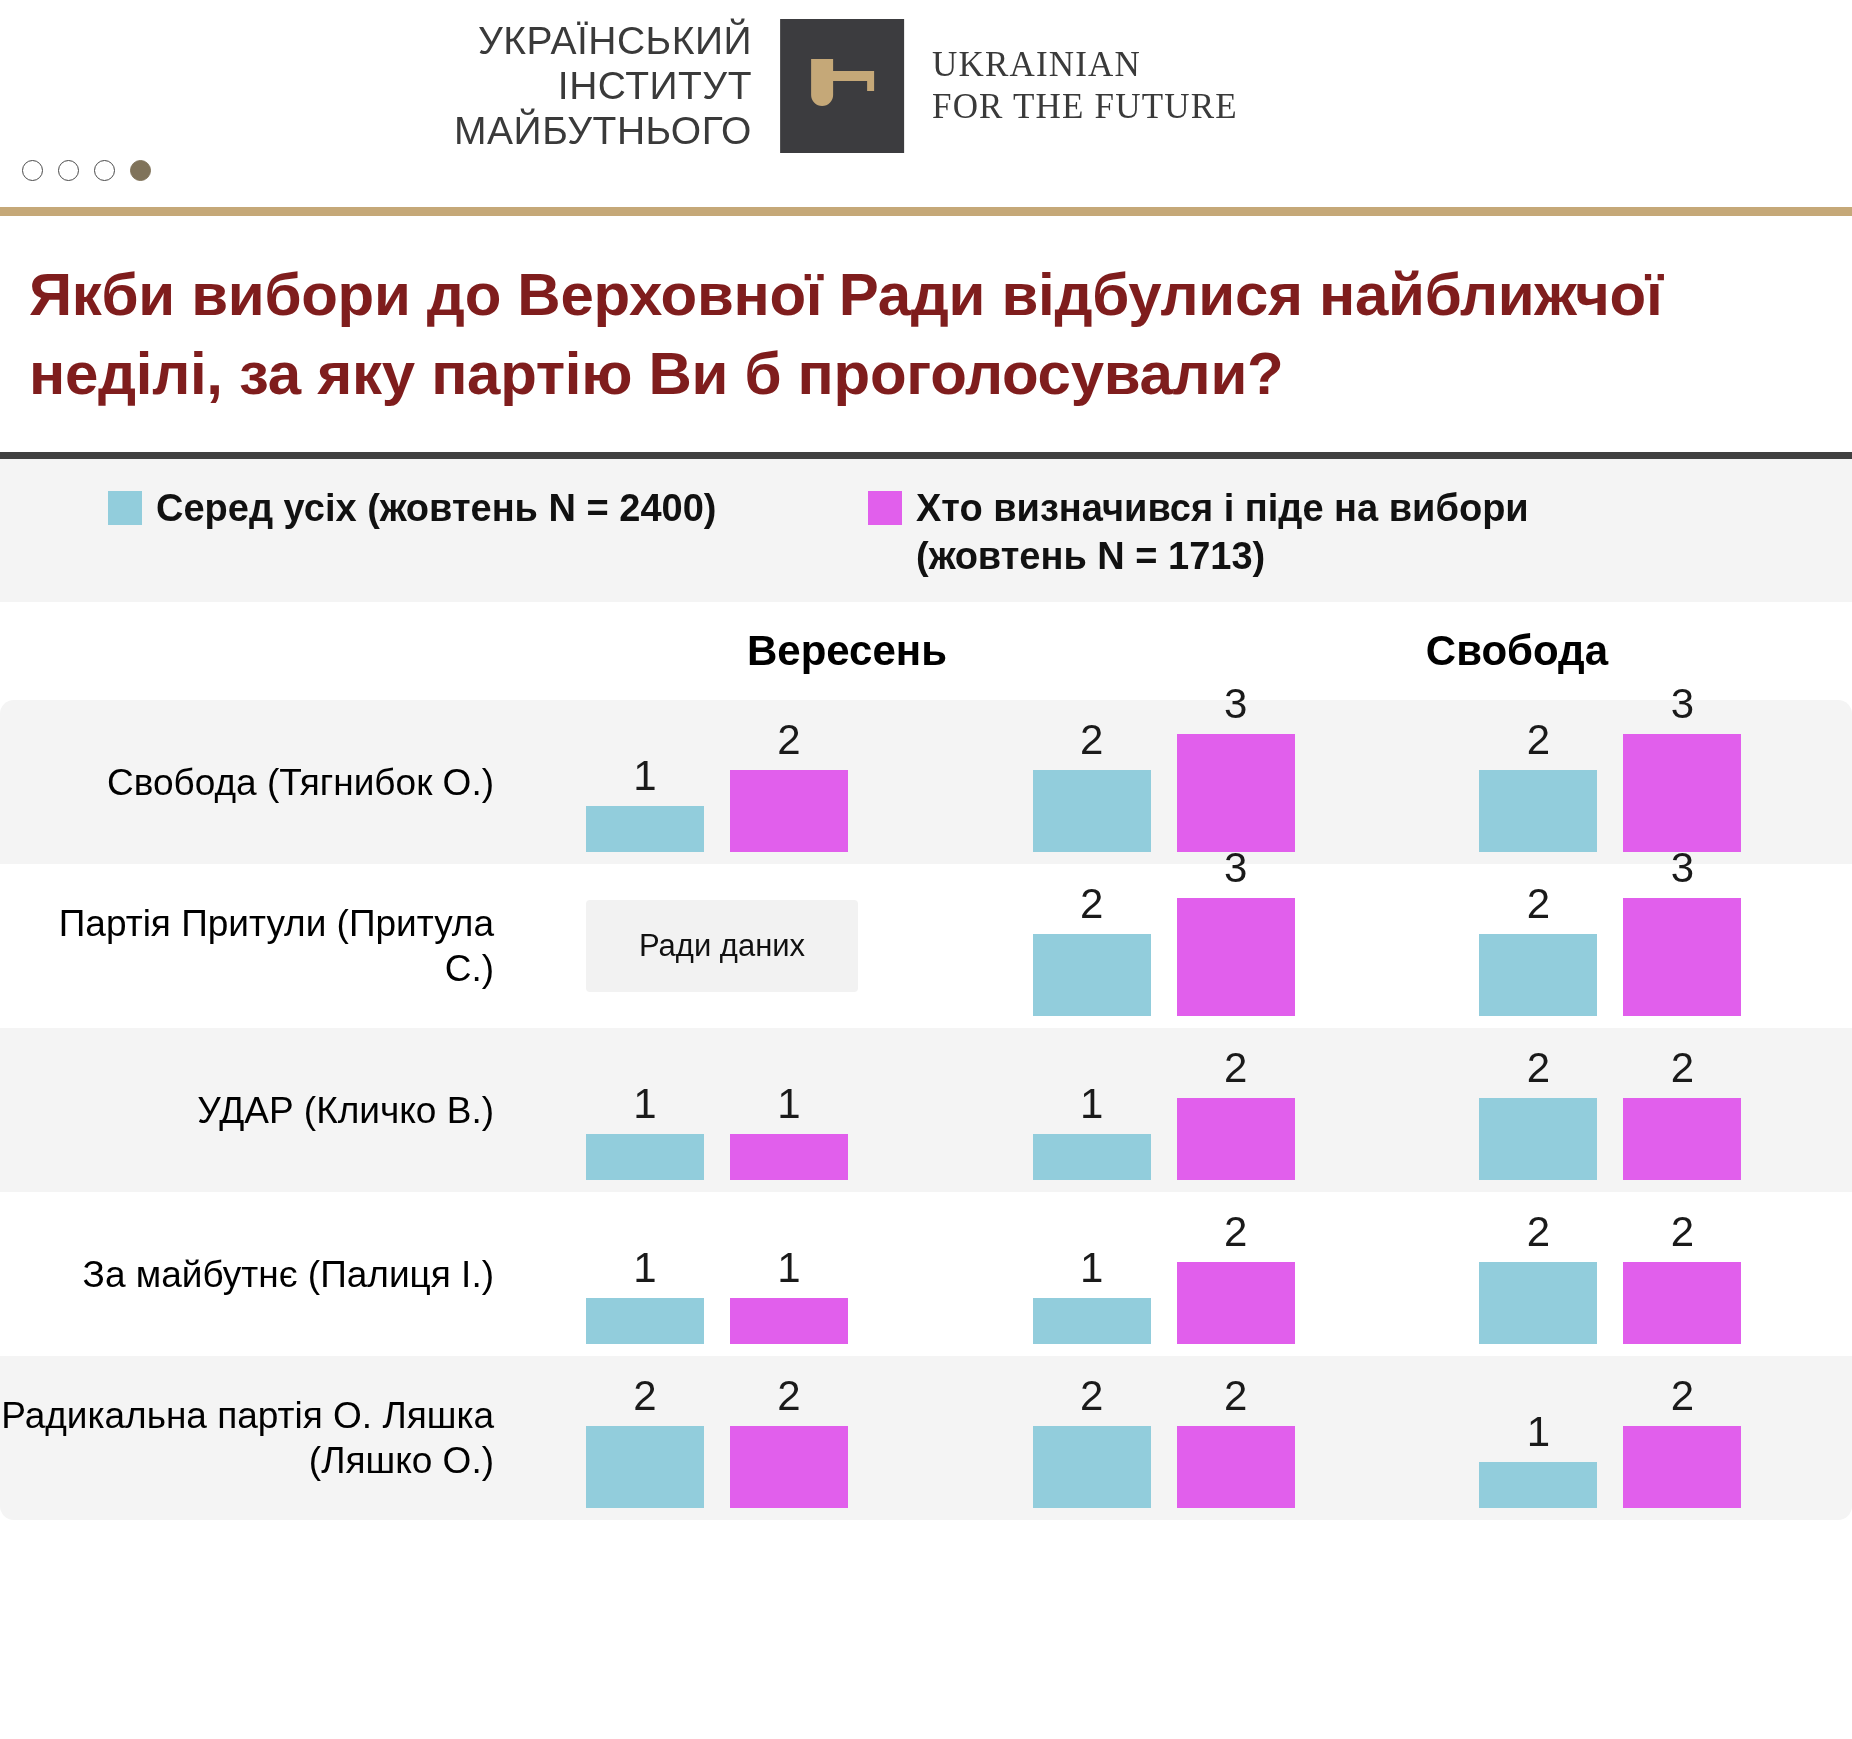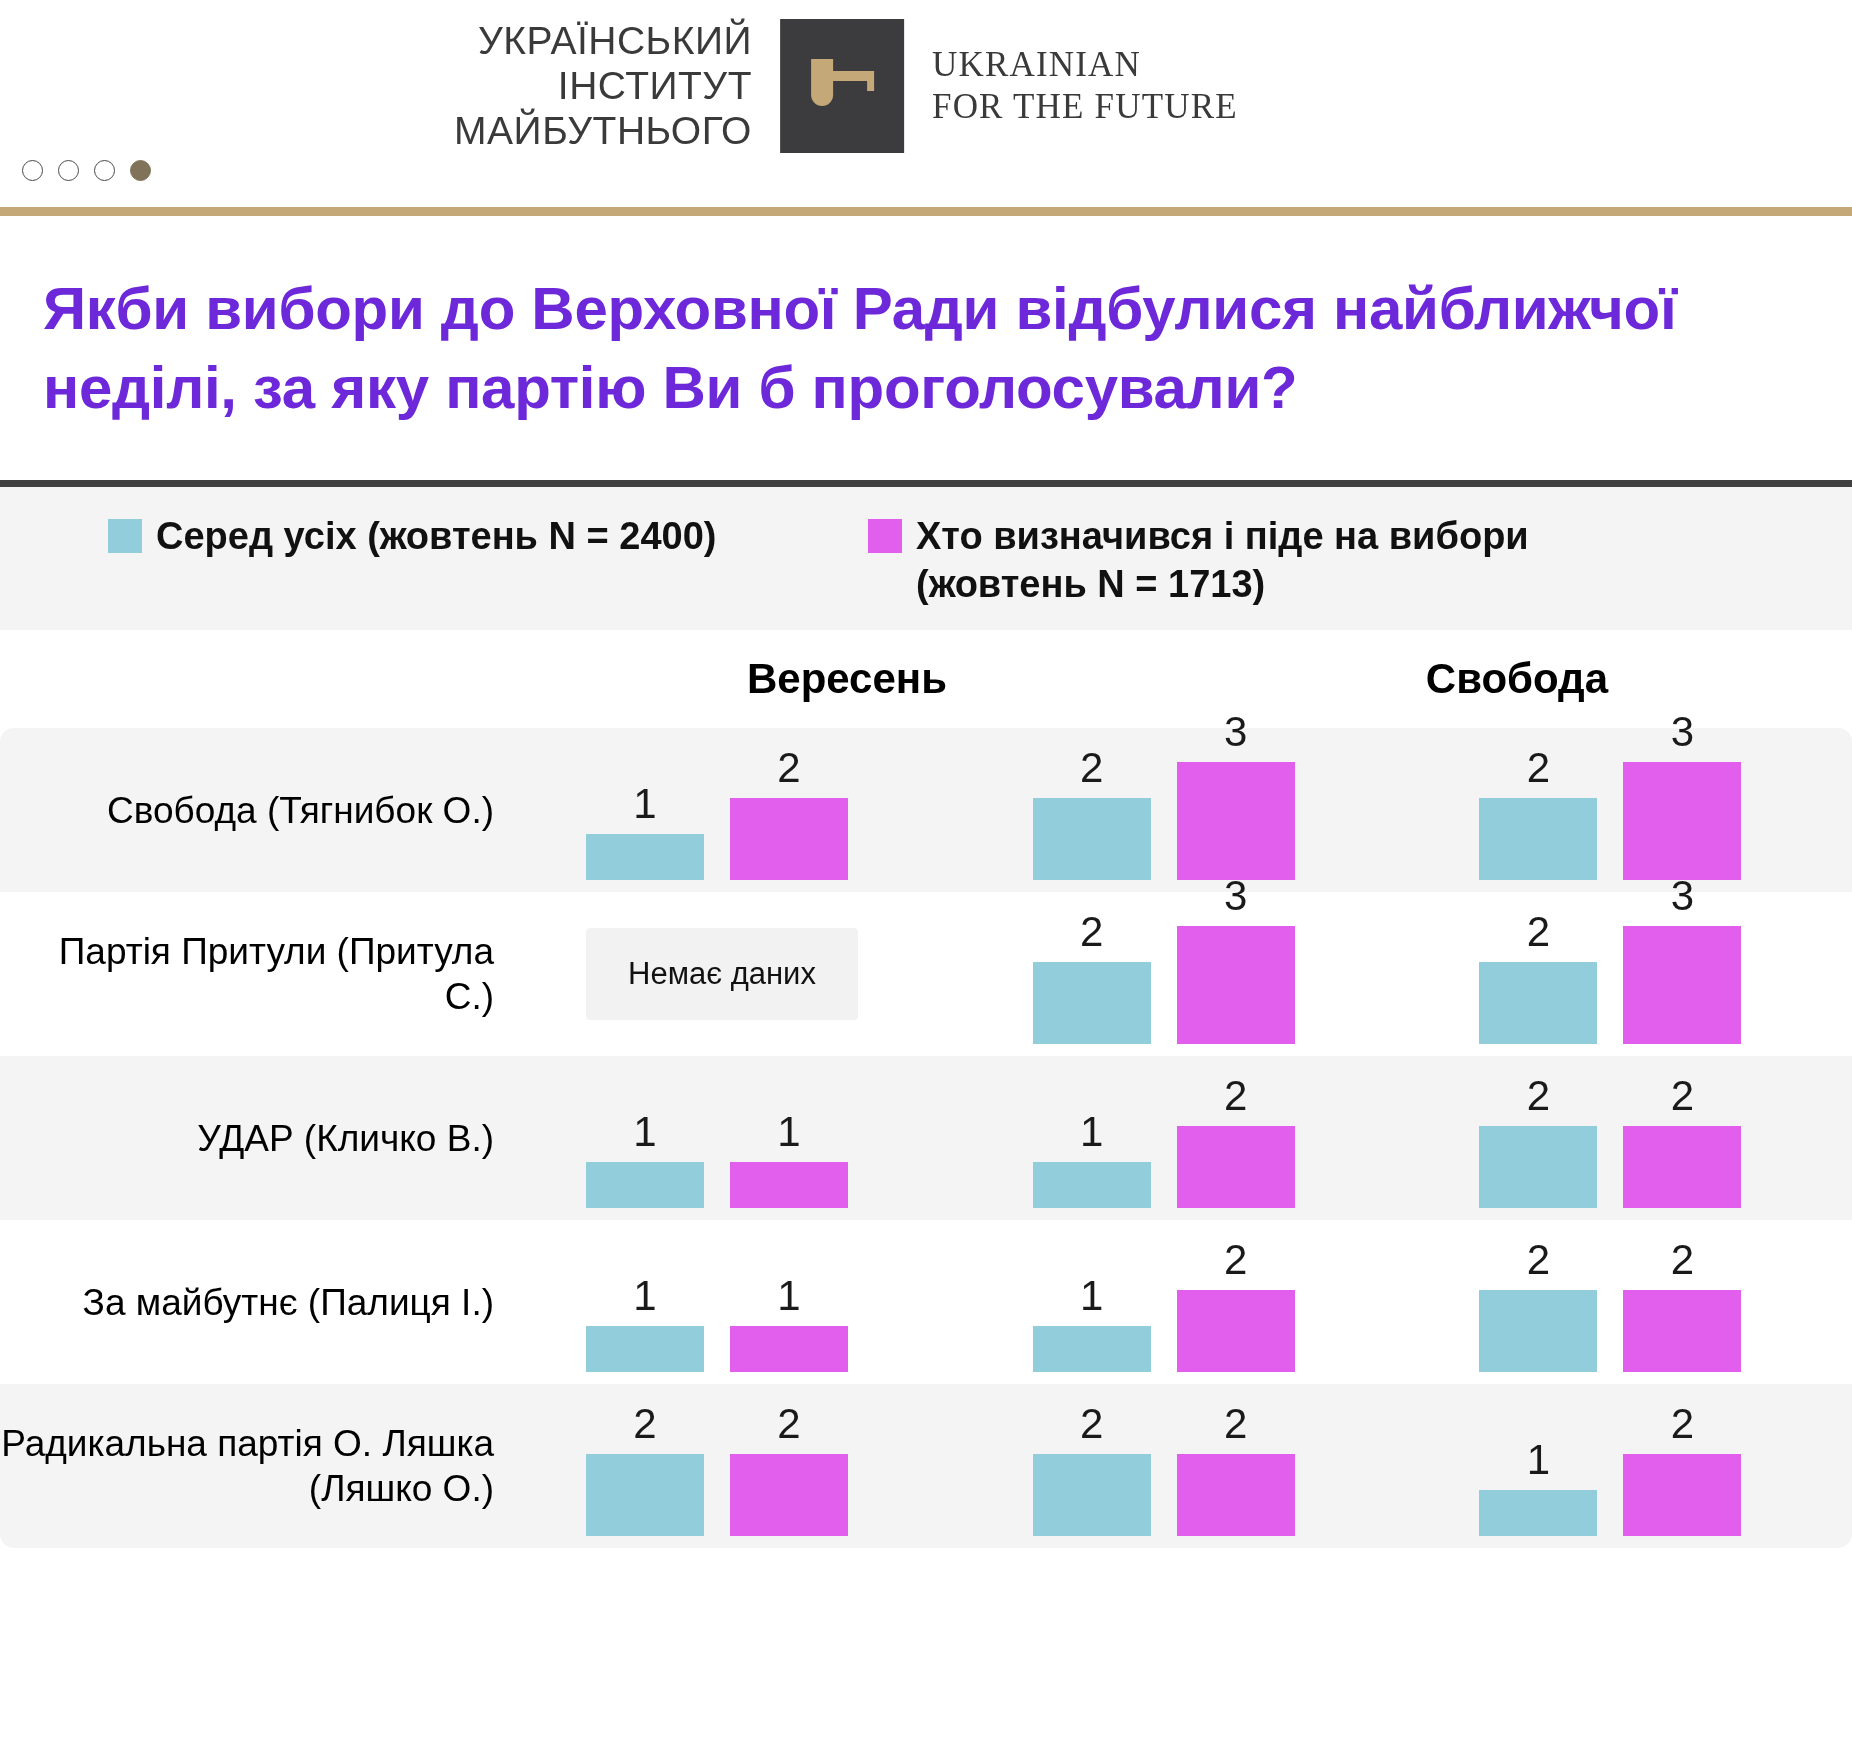--- a/index.html
+++ b/index.html
@@ -100,22 +100,22 @@
 
   
   .title-block {
     padding: 36px 26px 10px 26px;
   }
   .title {
     font-size: 60px;
     font-weight: 700;
     line-height: 1.32;
     letter-spacing: -0.3px;
-    color: #6d28d9;
-    margin: 17px;
+    color: #7f1d1d;
+    margin: 3px;
   }
   .dark-rule {
     width: 100%;
     height: 7px;
     background: #404040;
     margin-top: 26px;
   }
 
   
   .legend {
@@ -329,21 +329,21 @@
           <div class="bar-value">3</div>
           <div class="bar pink" style="height: 118px;"></div>
         </div>
       </div>
     </div>
     <div class="row plain">
       <div class="label-col">
         <div class="party-name">Партія Притули (Притула С.)</div>
       </div>
       <div class="cell">
-        <div class="nodata">Немає даних</div>
+        <div class="nodata">Ради даних</div>
       </div>
       <div class="cell">
         <div class="bar-group">
           <div class="bar-value">2</div>
           <div class="bar blue" style="height: 82px;"></div>
         </div>
         <div class="bar-group">
           <div class="bar-value">3</div>
           <div class="bar pink" style="height: 118px;"></div>
         </div>

